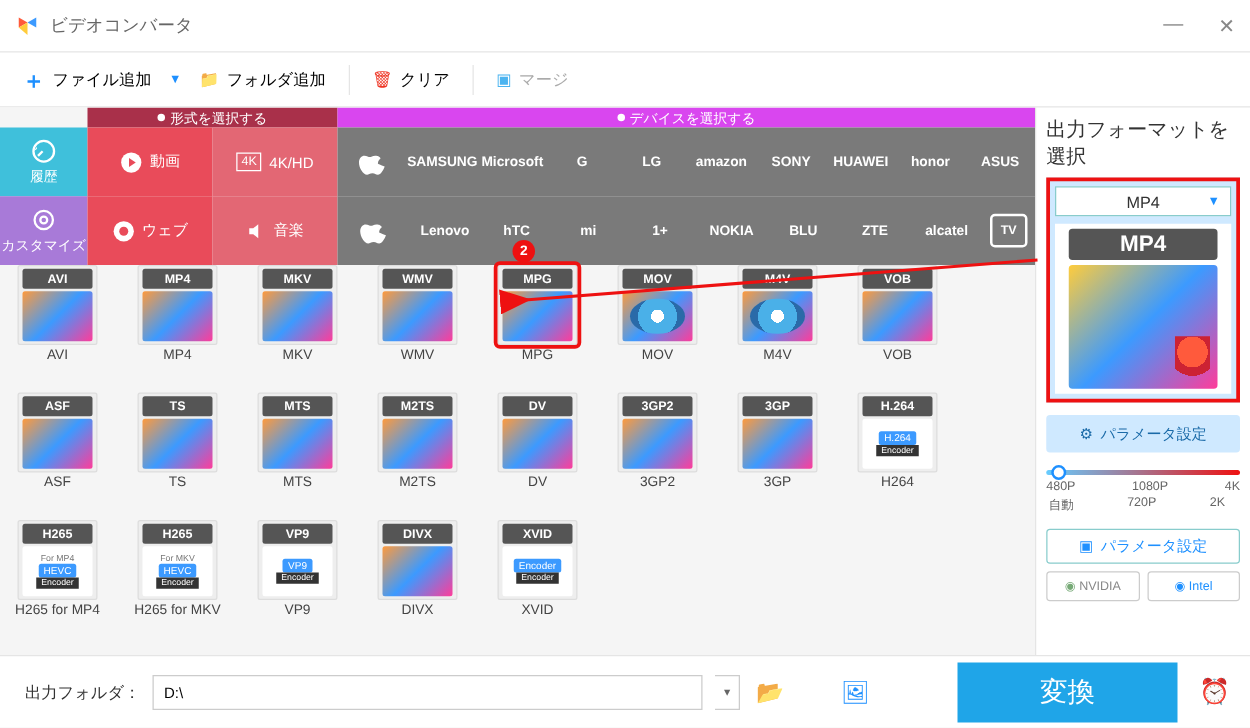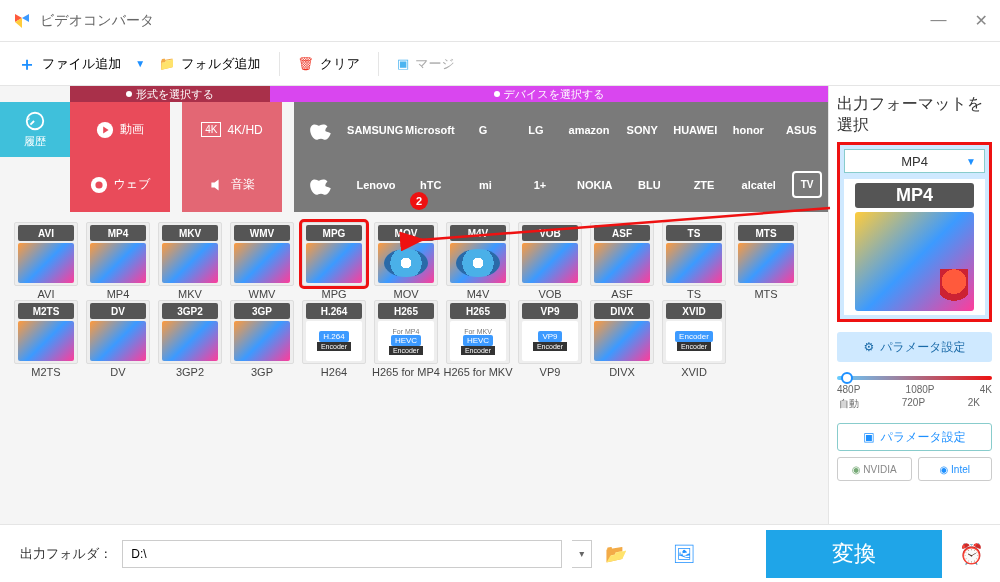--- a/index.html
+++ b/index.html
@@ -37,33 +37,33 @@
 
 
 .cat-rows { display: flex; }
 .left-tabs { width: 70px; }
 .left-tab { height: 55px; display: flex; flex-direction: column; align-items: center; justify-content: center; gap: 2px; color: #fff; font-size: 11px; }
 .left-tab.history { background: #3fc0db; }
 .left-tab.custom { background: #a87ad8; }
 .left-tab svg { width: 22px; height: 22px; }
 
 .cat-grid { flex: 1; display: flex; flex-direction: column; }
-.cat-row { display: flex; height: 55px; gap: 12px; }
+.cat-row { display: flex; height: 55px; }
 .cat-cell { display: flex; align-items: center; justify-content: center; color: #fff; gap: 6px; font-size: 12px; }
 .type-cell { width: 100px; }
 .type-cell.video { background: #e94b5a; }
 .type-cell.web { background: #e94b5a; }
 .sub-cell { width: 100px; background: #e36774; }
 .brand-row { flex: 1; display: flex; background: #7a7a7a; }
 .brand-cell { flex: 1; display: flex; align-items: center; justify-content: center; color: #fff; font-size: 11px; font-weight: bold; }
 .brand-cell svg { width: 26px; height: 26px; fill: #fff; }
 .brand-cell.tv { border:2px solid #fff; border-radius:4px; padding:2px 6px; font-size:10px; margin:14px 6px; flex:0 0 30px; }
 
 
-.fmt-grid { padding: 10px 10px 0 10px; display: flex; flex-wrap: wrap; gap: 0; align-content: flex-start; }
+.fmt-grid { padding: 0 10px 0 10px; display: flex; flex-wrap: wrap; gap: 24px; align-content: flex-start; }
 .fmt-item { width: 72px; display: flex; flex-direction: column; align-items: center; gap: 2px; cursor: pointer; }
 .fmt-card { width: 64px; height: 64px; background: #eee; border: 1px solid #ddd; border-radius: 2px; display: flex; flex-direction: column; align-items: center; padding: 2px; position: relative; }
 .fmt-card .badge { width: 56px; height: 16px; background: #555; color: #fff; font-size: 10px; font-weight: bold; display: flex; align-items: center; justify-content: center; border-radius: 2px; }
 .fmt-card .art { flex: 1; width: 56px; margin-top: 2px; background: linear-gradient(135deg, #ff9a3c, #3c9aff, #ff3c9a); border-radius: 2px; position:relative; overflow:hidden; }
 .fmt-card .art.disc::after { content:""; position:absolute; inset:6px; border-radius:50%; background: radial-gradient(circle,#fff 0 20%, #4ab0e8 20% 60%, #2a6aa8 60% 100%); }
 .fmt-card .art.enc { background:#fff; display:flex; align-items:center; justify-content:center; font-size:8px; color:#333; flex-direction:column; }
 .fmt-card .art.enc .encbar { background:#333; color:#fff; padding:1px 4px; font-size:7px; }
 .fmt-item.selected .fmt-card { outline: 3px solid #e11; }
 .fmt-item .lbl { font-size: 11px; color: #444; }
 
@@ -161,20 +161,27 @@
     </div>
     <div class="cat-rows">
       <div class="left-tabs">
         <div class="left-tab history">
           <svg viewBox="0 0 24 24">
               <circle cx="12" cy="12" r="9" fill="none" stroke="#fff" stroke-width="2"></circle>
               <polyline points="6,8 3,12 6,10" fill="#fff"></polyline>
               <path d="M7 16 l4 -4" stroke="#fff" stroke-width="2"></path>
             </svg>
           <span>履歴</span>
+        </div>
+        <div class="left-tab custom">
+          <svg viewBox="0 0 24 24">
+              <circle cx="12" cy="12" r="8" fill="none" stroke="#fff" stroke-width="2"></circle>
+              <circle cx="12" cy="12" r="3" fill="none" stroke="#fff" stroke-width="2"></circle>
+            </svg>
+          <span>カスタマイズ</span>
         </div>
       </div>
       <div class="cat-grid">
         <div class="cat-row">
           <div class="cat-cell type-cell video">
             <svg width="18" height="18" viewBox="0 0 20 20">
                 <circle cx="10" cy="10" r="9" fill="#fff"></circle>
                 <polygon points="8,6 14,10 8,14" fill="#e94b5a"></polygon>
               </svg>
             <span>動画</span>

